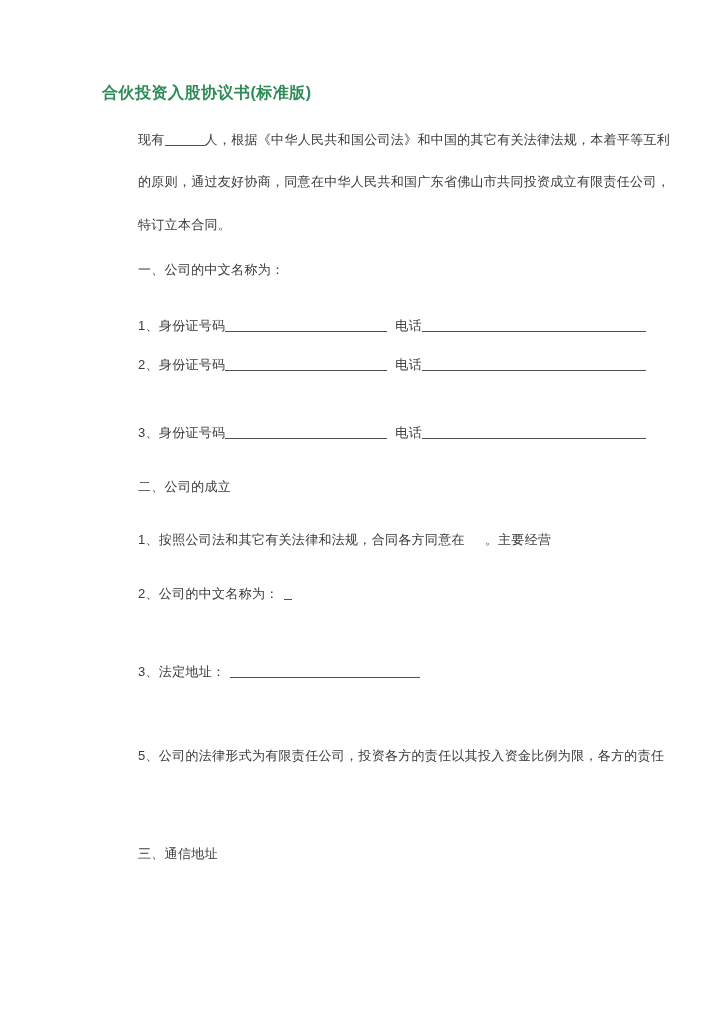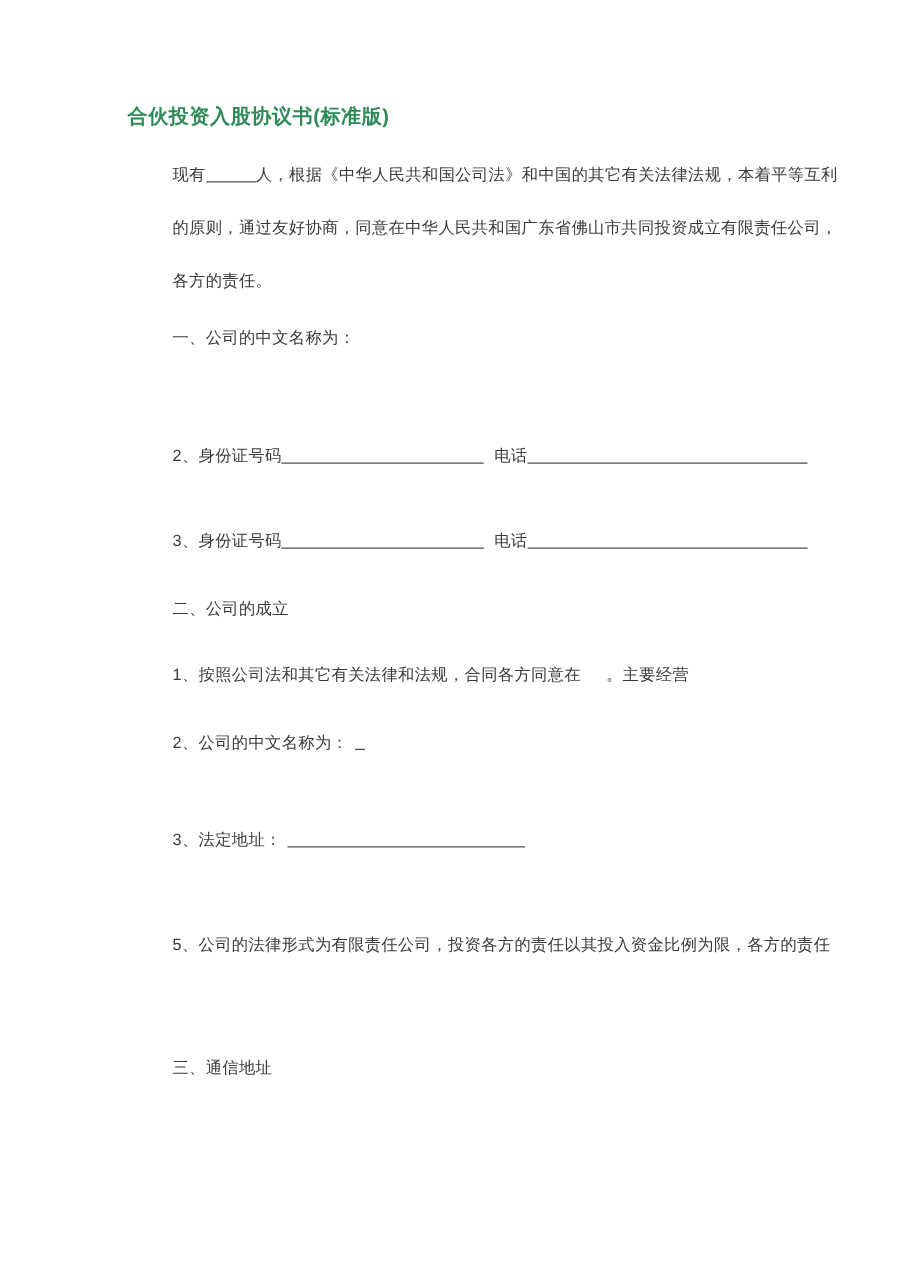--- a/index.html
+++ b/index.html
@@ -56,24 +56,27 @@
 <body>
 
 <div class="page">
 
   <div class="doc-title" style="color: rgb(46, 139, 87);">合伙投资入股协议书(标准版)</div>
 
   <div class="line" style="top:131px">
     <span>现有</span><span class="blank" style="width: 40px;"></span><span>人，根据《中华人民共和国公司法》和中国的其它有关法律法规，本着平等互利</span>
   </div>
   <div class="line" style="top:173px">的原则，通过友好协商，同意在中华人民共和国广东省佛山市共同投资成立有限责任公司，</div>
-  <div class="line" style="top:216px">各方的责任。</div>
+  <div class="line" style="top:216px">特订立本合同。</div>
 
   <div class="line" style="top:261px">一、公司的中文名称为：</div>
 
+  <div class="line" style="top:317px">
+    <span>1、身份证号码</span><span class="blank" style="width: 162px;"></span><span class="sp">电话</span><span class="blank" style="width: 224px;"></span>
+  </div>
   <div class="line" style="top:356px">
     <span>2、身份证号码</span><span class="blank" style="width: 162px;"></span><span class="sp">电话</span><span class="blank" style="width: 224px;"></span>
   </div>
   <div class="line" style="top:424px">
     <span>3、身份证号码</span><span class="blank" style="width: 162px;"></span><span class="sp">电话</span><span class="blank" style="width: 224px;"></span>
   </div>
 
   <div class="line" style="top:478px">二、公司的成立</div>
 
   <div class="line" style="top:531px">

